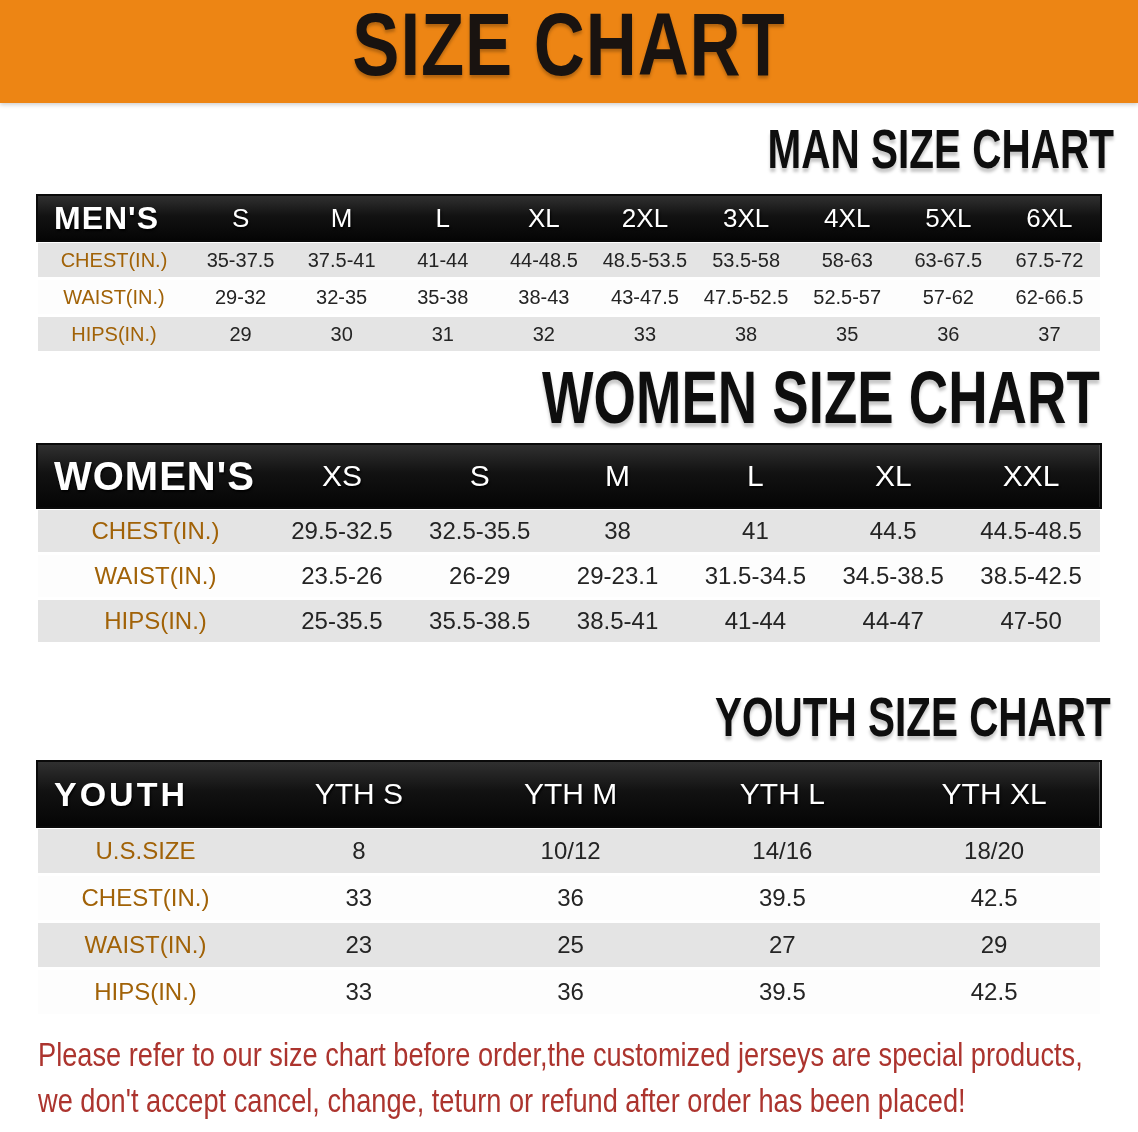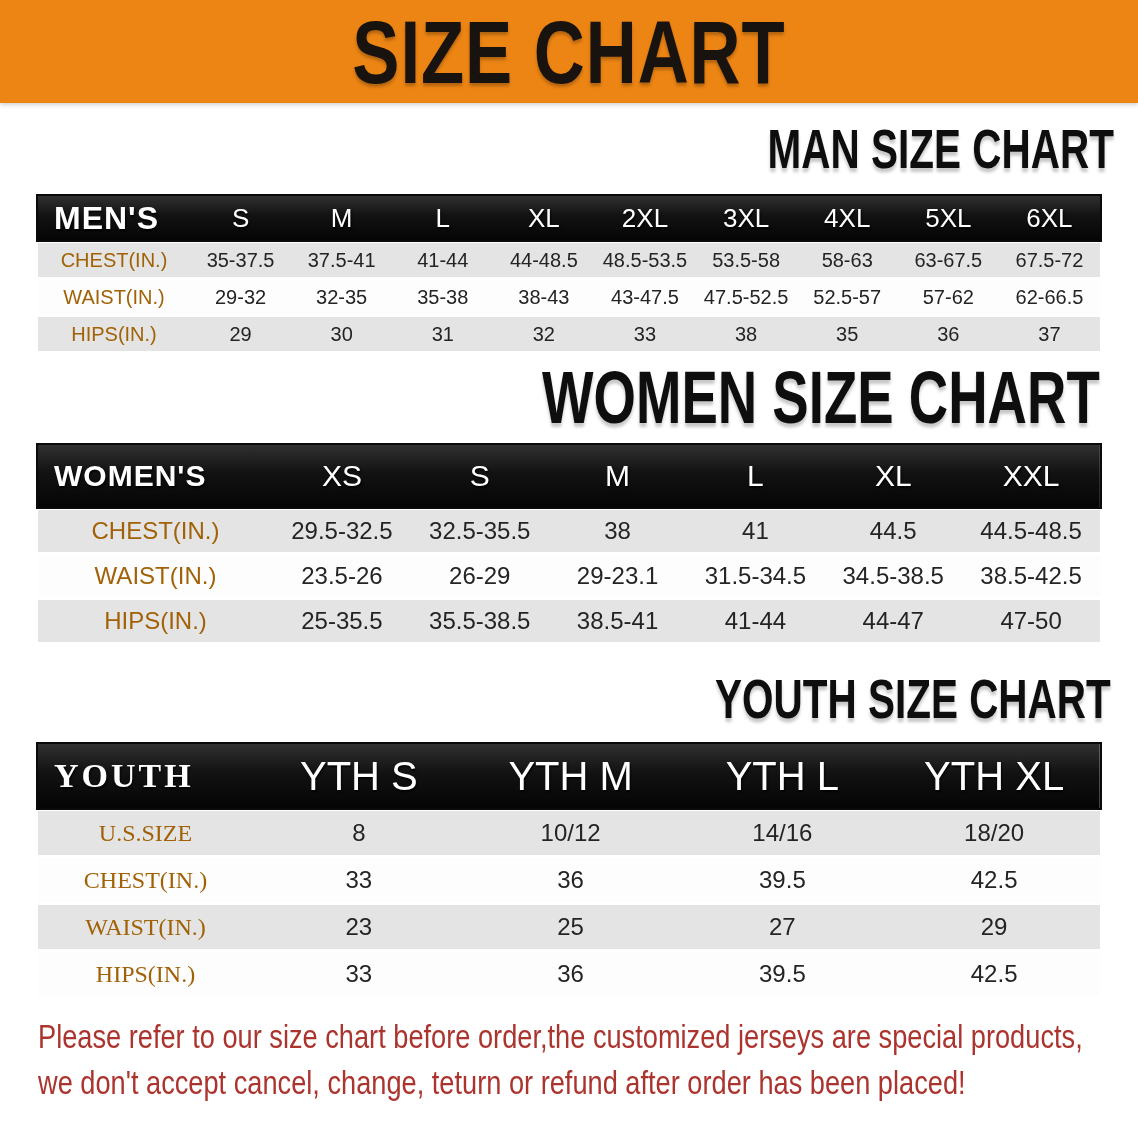--- a/index.html
+++ b/index.html
@@ -9,21 +9,21 @@
     overflow: hidden;
     background: #ffffff;
     font-family: "Liberation Sans", sans-serif;
   }
   .page { width: 1138px; height: 1132px; position: relative; background: #fff; }
 
   
   .banner {
     width: 1138px; height: 103px;
     background: var(--banner-bg, #ED8514);
-    display: flex; align-items: center; justify-content: center;
+    display: flex; align-items: flex-start; justify-content: center;
     box-shadow: 0 2px 4px rgba(0,0,0,0.18);
   }
   .banner h1 {
     margin: 0; padding: 0;
     font-size: 76px; font-weight: 900; letter-spacing: 1px;
     color: var(--banner-text, #191310);
   }
   .banner h1 span {
     display: inline-block;
     transform: scale(0.93, 1.18);
@@ -37,21 +37,21 @@
     font-weight: 900; color: #0e0e0e;
   }
   .section-heading span {
     display: inline-block;
     transform: scale(0.88, 1.2);
     transform-origin: center center;
     text-shadow: 0 3px 3px rgba(0,0,0,0.22);
   }
   .sec-men   .section-heading { margin-top: 16px; font-size: 46px; line-height: 60px; }
   .sec-women .section-heading { margin-top: 14px; font-size: 62px; line-height: 60px; }
-  .sec-youth .section-heading { margin-top: 24px; font-size: 46px; line-height: 60px; }
+  .sec-youth .section-heading { margin-top: 42px; font-size: 46px; line-height: 60px; }
 
   
   .size-table {
     width: 1062px;
     margin: 14px 0 0 38px;
     border-collapse: separate;
     border-spacing: 0 3px;
     table-layout: fixed;
   }
   .sec-youth .size-table { margin-top: 12px; }
@@ -83,30 +83,30 @@
   .t-men   thead tr { height: 44px; }
   .t-men   tbody tr { height: 34px; }
   .t-men   thead th { font-size: 26px; }
   .t-men   thead th.row-header { font-size: 32px; }
   .t-men   tbody td { font-size: 20px; }
   .t-men   th:first-child, .t-men td:first-child { width: 152px; }
 
   .t-women thead tr { height: 62px; }
   .t-women tbody tr { height: 42px; }
   .t-women thead th { font-size: 30px; }
-  .t-women thead th.row-header { font-size: 30px; }
+  .t-women thead th.row-header { font-size: 40px; }
   .t-women tbody td { font-size: 24px; }
   .t-women th:first-child, .t-women td:first-child { width: 235px; }
 
   .t-youth thead tr { height: 64px; }
   .t-youth tbody tr { height: 44px; }
-  .t-youth thead th { font-size: 40px; }
+  .t-youth thead th { font-size: 30px; }
   .t-youth thead th.row-header { font-size: 34px; letter-spacing: 3px; }
   .t-youth tbody td { font-size: 24px; }
-  .t-youth th:first-child, .t-youth td:first-child { width: 215px; font-family: Liberation Serif, serif; }
+  .t-youth th:first-child, .t-youth td:first-child { width: 215px; }
 
   
   .disclaimer { margin: 14px 0 0 38px; }
   .disclaimer p {
     margin: 0; padding: 0;
     font-size: 34px; line-height: 46px;
     color: var(--disclaimer-text, #AC342E);
     transform: scaleX(0.8);
     transform-origin: left center;
     white-space: nowrap;

